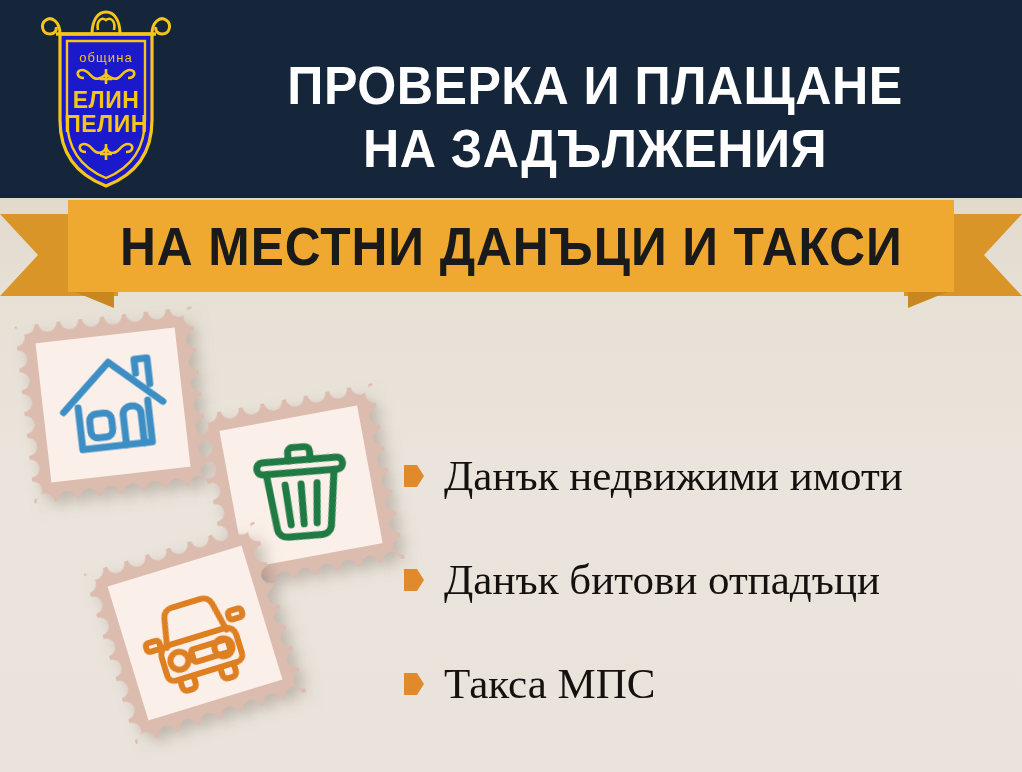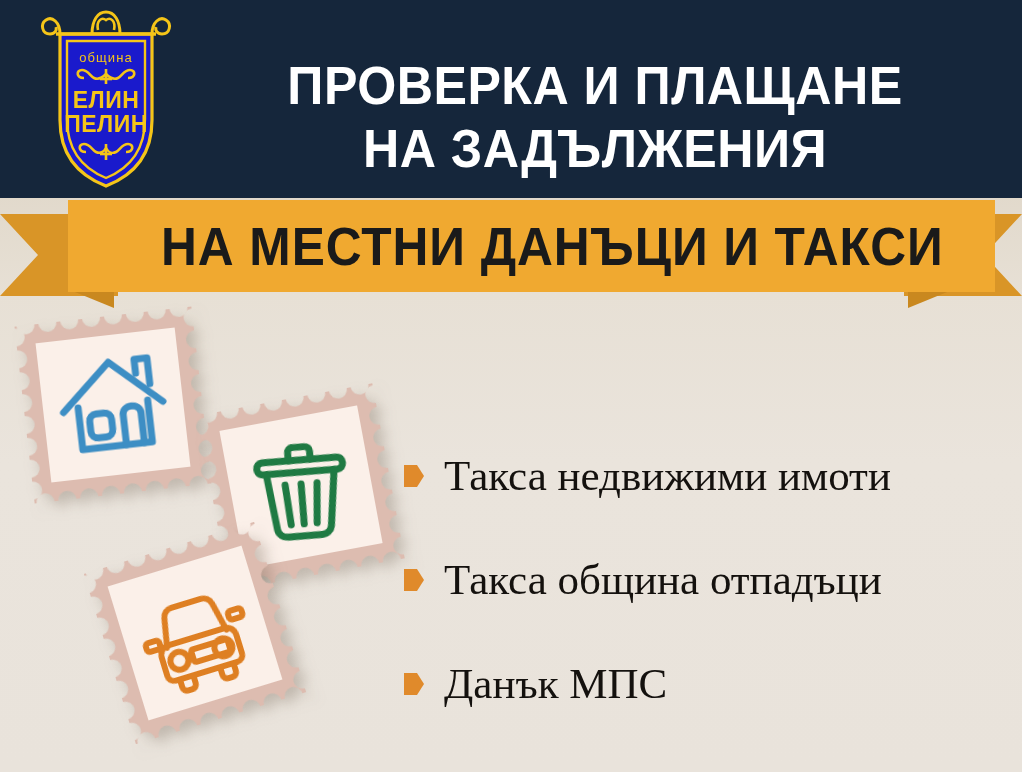--- a/index.html
+++ b/index.html
@@ -97,21 +97,20 @@
     position: absolute;
     left: 68px;
     top: 200px;
     width: 886px;
     height: 92px;
     background: #F0A930;
     z-index: 5;
     display: flex;
     align-items: center;
     justify-content: center;
-    padding-left: 41px;
   }
   .ribbon-text {
     color: #1A1A1A;
     font-weight: 700;
     font-size: 54px;
     letter-spacing: 1px;
     line-height: 1;
     font-family: "Liberation Sans", sans-serif;
     transform: scaleX(0.92);
     white-space: nowrap;
@@ -375,25 +374,25 @@
         <rect x="126" y="78" width="14" height="9" rx="3"></rect>
         <path d="M61 129 V137 C61 140 63 142 66 142 H70 C73 142 75 140 75 137 V129"></path>
         <path d="M103 129 V137 C103 140 105 142 108 142 H112 C115 142 117 140 117 137 V129"></path>
       </g>
     </svg>
   </div>
 
   <div class="bullet-list">
     <div class="bullet-row">
       <span class="bullet-mark"></span>
-      <span class="bullet-text">Такса недвижими имоти</span>
+      <span class="bullet-text">Данък недвижими имоти</span>
     </div>
     <div class="bullet-row">
       <span class="bullet-mark"></span>
-      <span class="bullet-text">Такса община отпадъци</span>
+      <span class="bullet-text">Данък битови отпадъци</span>
     </div>
     <div class="bullet-row">
       <span class="bullet-mark"></span>
-      <span class="bullet-text">Данък МПС</span>
+      <span class="bullet-text">Такса МПС</span>
     </div>
   </div>
 
 </div>
 
 </body></html>

